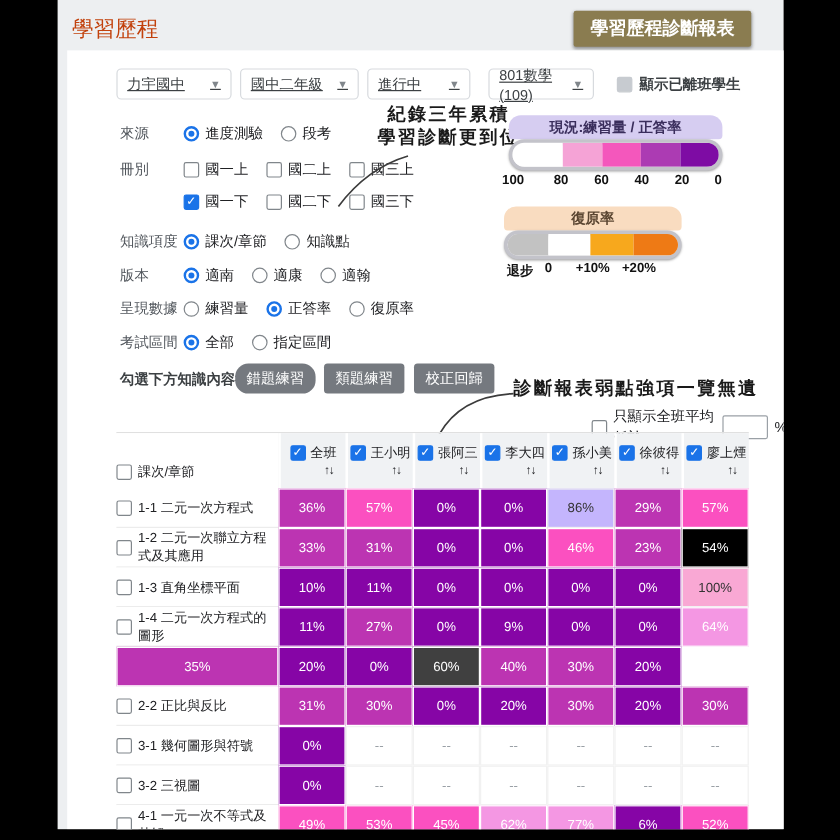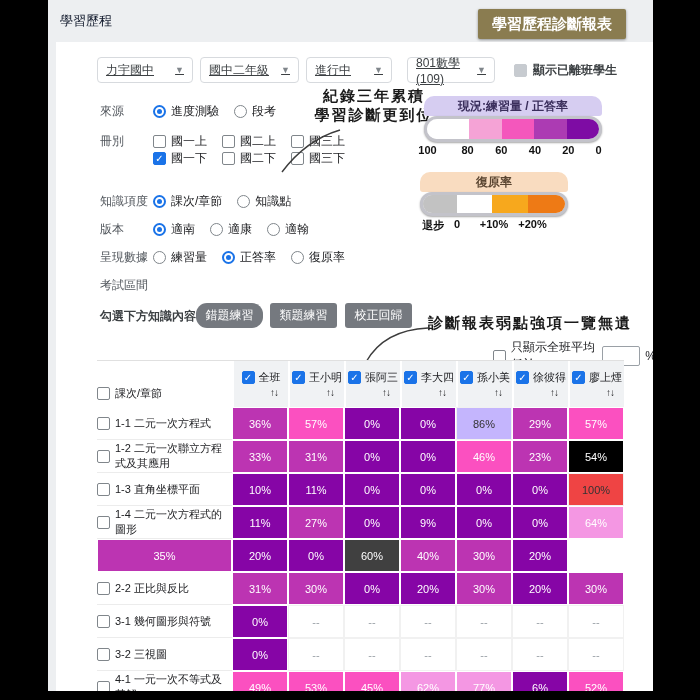--- a/index.html
+++ b/index.html
@@ -1,20 +1,20 @@
 <!DOCTYPE html>
 <html><head>
 <meta charset="utf-8">
 <style>
   html,body{margin:0;padding:0;background:#000;}
   *{box-sizing:border-box;}
   .stage{position:relative;width:700px;height:700px;background:#000;overflow:hidden;
          font-family:"Liberation Sans",sans-serif;}
   .page{position:absolute;left:48px;top:0;width:605px;height:691px;background:#edeff1;overflow:hidden;}
-  .page-title{position:absolute;left:12px;top:12px;font-size:13px;color:#0f172a;}
+  .page-title{position:absolute;left:12px;top:12px;font-size:18px;color:#c2410c;}
   .badge{position:absolute;left:430px;top:9px;height:30px;line-height:30px;padding:0 14px;
          background:#8a7c50;color:#fff;font-weight:bold;font-size:15px;border-radius:2px;
          box-shadow:0 1px 3px rgba(0,0,0,.4);}
   .card{position:absolute;left:8px;top:42px;width:600px;height:649px;background:#fff;}
 
   
   .sel{position:absolute;top:15px;height:26px;border:1px solid #d7dade;border-radius:4px;background:#fff;
        font-size:12px;color:#3c4043;display:flex;align-items:center;justify-content:space-between;padding:0 8px;text-decoration:underline;}
   .sel .caret{color:#80868b;font-size:9px;margin-left:6px;}
   .chkrow{position:absolute;display:flex;align-items:center;gap:6px;font-size:12px;color:#3c4043;font-weight:bold;}
@@ -114,21 +114,21 @@
               <span>進度測驗</span>
             </span>
             <span class="opt">
               <span class="radio"></span>
               <span>段考</span>
             </span>
           </span>
       </div>
       <div class="frow" style="top:91px;">
         <span class="flabel">冊別</span>
-        <span style="display:flex;flex-direction:column;">
+        <span style="display:flex;flex-direction:column;gap:10px;">
           <span class="opts">
               <span class="opt">
                 <span class="check"></span>
                 <span>國一上</span>
               </span>
               <span class="opt">
                 <span class="check"></span>
                 <span>國二上</span>
               </span>
               <span class="opt">
@@ -194,20 +194,30 @@
               <span>正答率</span>
             </span>
             <span class="opt">
               <span class="radio"></span>
               <span>復原率</span>
             </span>
           </span>
       </div>
       <div class="frow" style="top:235px;">
         <span class="flabel">考試區間</span>
+        <span class="opts">
+            <span class="opt">
+              <span class="radio on"></span>
+              <span>全部</span>
+            </span>
+            <span class="opt">
+              <span class="radio"></span>
+              <span>指定區間</span>
+            </span>
+          </span>
       </div>
 
       <div class="frow" style="top:266px;">
         <span style="color:#3c4043;font-weight:bold;">勾選下方知識內容後</span>
       </div>
       <div class="abtn" style="left:140px;border-radius:11px;">錯題練習</div>
       <div class="abtn" style="left:214px;">類題練習</div>
       <div class="abtn" style="left:289px;">校正回歸</div>
 
       <div class="anno anno-top">
@@ -352,21 +362,21 @@
               <div class="td-name">
                 <span class="check"></span>
                 <span>1-3 直角坐標平面</span>
               </div>
               <div class="td" style="background: rgb(134, 5, 166);">10%</div>
               <div class="td" style="background: rgb(134, 5, 166);">11%</div>
               <div class="td" style="background: rgb(134, 5, 166);">0%</div>
               <div class="td" style="background: rgb(134, 5, 166);">0%</div>
               <div class="td" style="background: rgb(134, 5, 166);">0%</div>
               <div class="td" style="background: rgb(134, 5, 166);">0%</div>
-              <div class="td light" style="background: #ef4444;">100%</div>
+              <div class="td light" style="background: #f9a8d4;">100%</div>
             </div>
             <div class="tr">
               <div class="td-name">
                 <span class="check"></span>
                 <span>1-4 二元一次方程式的圖形</span>
               </div>
               <div class="td" style="background: rgb(134, 5, 166);">11%</div>
               <div class="td" style="background: rgb(188, 52, 178);">27%</div>
               <div class="td" style="background: rgb(134, 5, 166);">0%</div>
               <div class="td" style="background: rgb(134, 5, 166);">9%</div>

